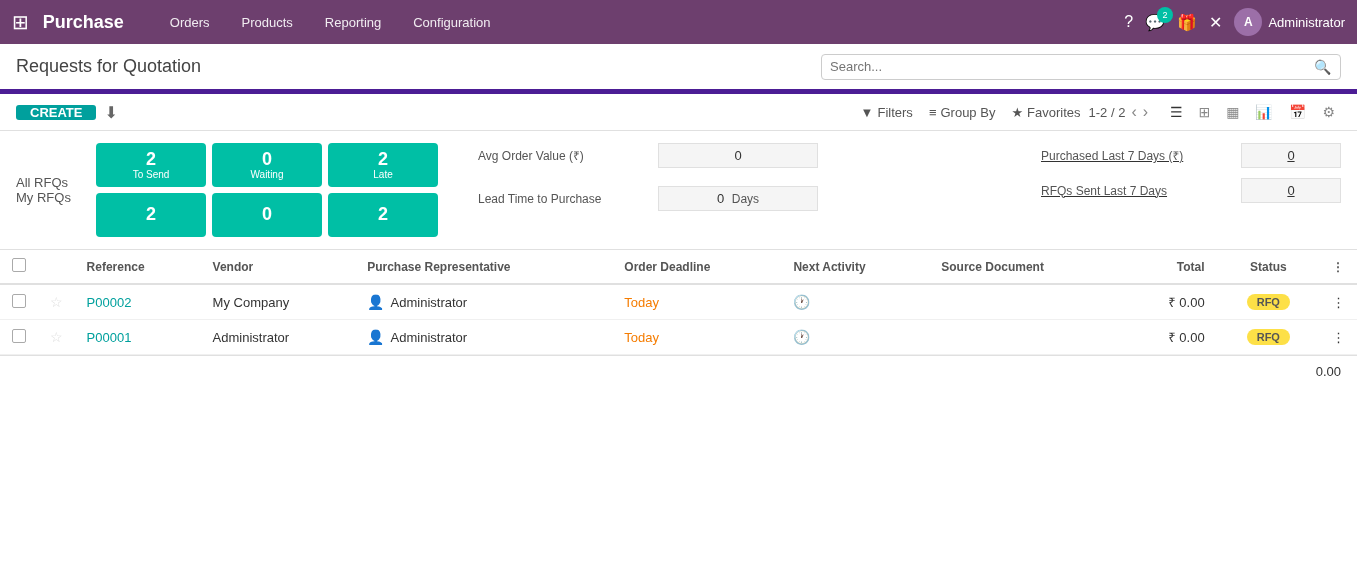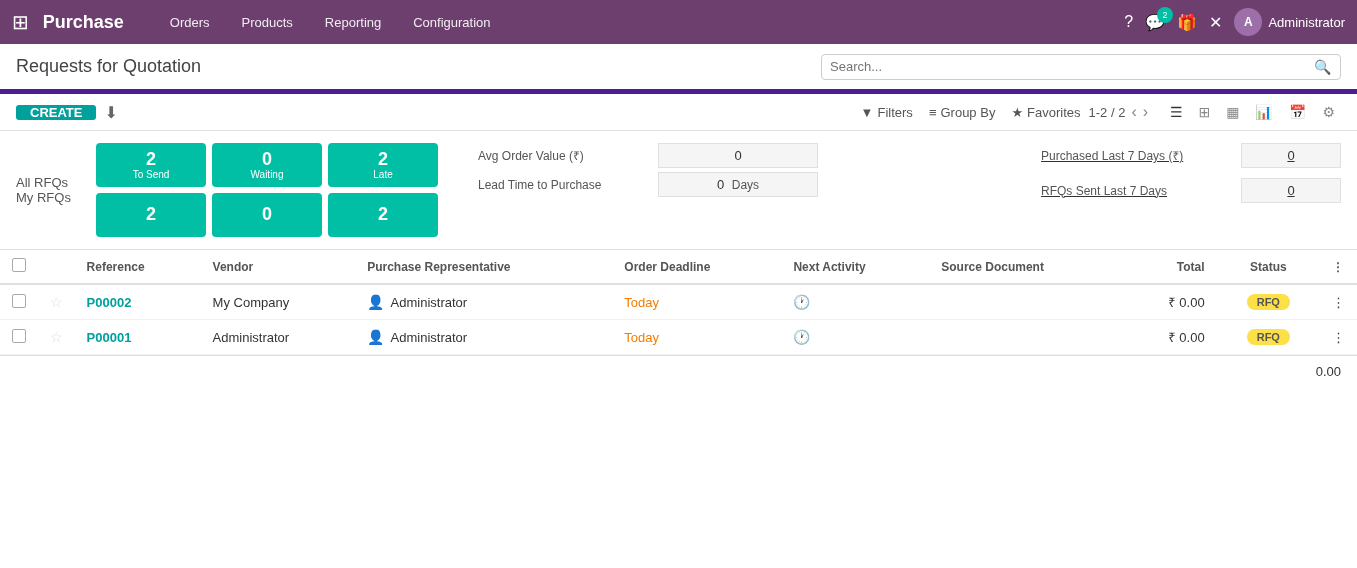--- a/index.html
+++ b/index.html
@@ -107,21 +107,21 @@
       height: 44px;
       display: flex;
       flex-direction: column;
       align-items: center;
       justify-content: center;
       font-size: 11px;
       cursor: pointer;
     }
     .stat-card-number { font-size: 18px; font-weight: bold; line-height: 1.1; }
     .stat-card-label { font-size: 10px; }
-    .stats-metrics { display: flex; flex-direction: column; gap: 4px; margin-left: 40px; flex: 1; }
+    .stats-metrics { display: flex; flex-direction: column; gap: 18px; margin-left: 40px; flex: 1; }
     .metric-row { display: flex; align-items: center; gap: 0; }
     .metric-label { color: #555; font-size: 12px; width: 180px; }
     .metric-value { background: #f5f5f5; border: 1px solid #e0e0e0; padding: 4px 12px; min-width: 160px; text-align: center; font-size: 13px; color: #333; }
     .metric-value-unit { font-size: 12px; color: #555; margin-left: 4px; }
     .stats-right { display: flex; flex-direction: column; gap: 10px; margin-left: 20px; }
     .metric-right-row { display: flex; align-items: center; gap: 0; text-decoration: underline; }
     .metric-right-label { color: #555; font-size: 12px; width: 200px; }
     .metric-right-value { background: #f5f5f5; border: 1px solid #e0e0e0; padding: 4px 12px; min-width: 100px; text-align: center; font-size: 13px; color: #333; }
 
     
@@ -135,21 +135,21 @@
       font-weight: 600;
       color: #555;
       background: white;
     }
     thead th.col-check { width: 32px; }
     thead th.col-star { width: 28px; }
     tbody tr { border-bottom: 1px solid #f0f0f0; cursor: pointer; }
     tbody td { padding: 8px 12px; font-size: 13px; color: #333; }
     .col-check { width: 32px; }
     .col-star { width: 28px; }
-    .ref-link { color: #00a09d; font-weight: 700; text-decoration: none; }
+    .ref-link { color: #00a09d; font-weight: 400; text-decoration: none; }
     .order-deadline-today { color: #f57c00; }
     .activity-icon { color: #bbb; font-size: 14px; }
     .total-cell { text-align: right; font-size: 13px; }
     .status-badge {
       background: #fde047;
       color: #555;
       border-radius: 10px;
       padding: 2px 10px;
       font-size: 11px;
       font-weight: 600;

